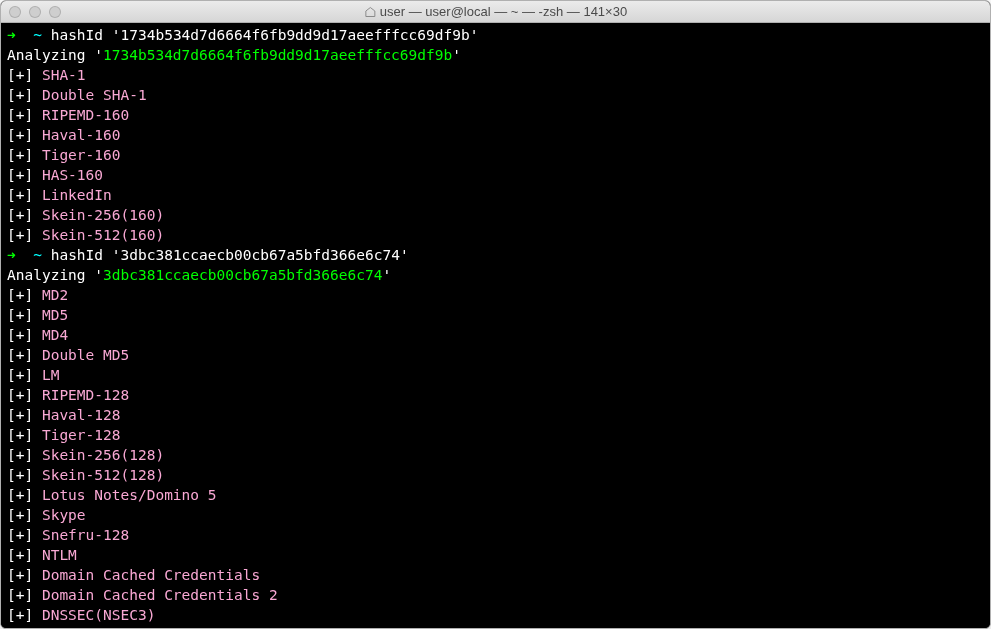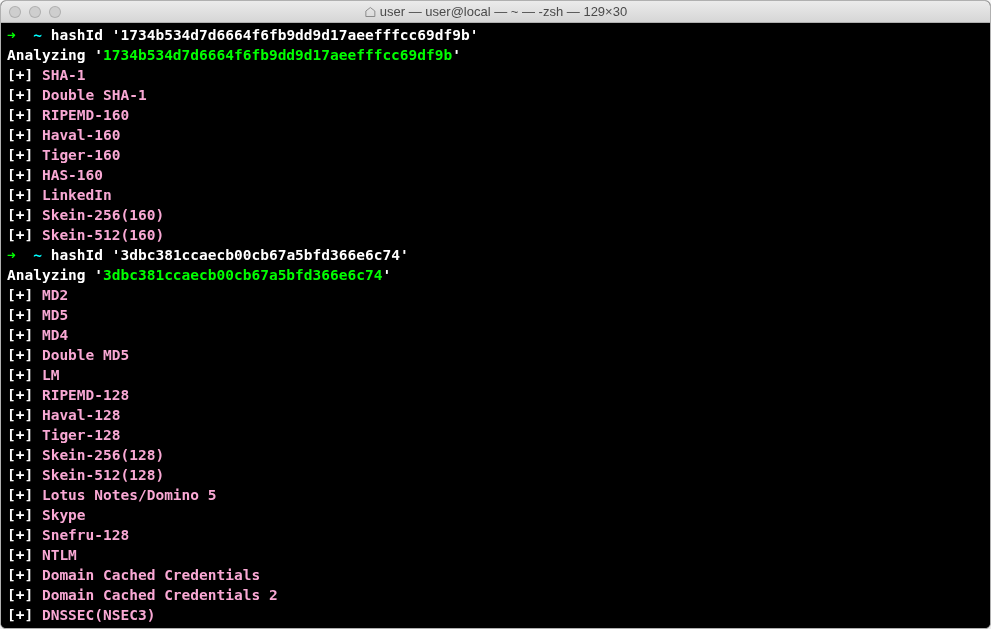--- a/index.html
+++ b/index.html
@@ -58,21 +58,21 @@
     .home-icon {
       display: inline-flex;
       opacity: 0.6;
     }
     .terminal-body {
       flex: 1;
       background: #000;
       padding: 2px 6px 6px 6px;
       font-family: "Menlo", "Monaco", "Consolas", monospace;
       font-size: 14.5px;
-      font-weight: bold;
+      font-weight: normal;
       line-height: 20px;
       color: #ffffff;
       overflow: hidden;
       white-space: pre;
     }
     .line { white-space: pre; }
     .arrow { color: #00ff00; }
     .tilde { color: #00ffff; }
     .cmd { color: #ffffff; }
     .hash-str { color: #00ff00; }
@@ -88,17 +88,17 @@
       <div class="traffic-light tl-close"></div>
       <div class="traffic-light tl-min"></div>
       <div class="traffic-light tl-max"></div>
     </div>
     <div class="title-text">
       <span class="home-icon">
         <svg width="12" height="12" viewBox="0 0 24 24" fill="none" stroke="#555" stroke-width="2">
           <path d="M3 10 L12 3 L21 10 L21 21 L3 21 Z"></path>
         </svg>
       </span>
-      <span>user — user@local — ~ — -zsh — 129×30</span>
+      <span>user — user@local — ~ — -zsh — 141×30</span>
     </div>
   </div>
   <div class="terminal-body" id="terminal-body"><div class="line"><span class="arrow">➜</span>  <span class="tilde">~</span> <span class="cmd">hashId '</span><span class="cmd">1734b534d7d6664f6fb9dd9d17aeefffcc69df9b</span><span class="cmd">'</span></div><div class="line"><span class="cmd">Analyzing '</span><span class="hash-str">1734b534d7d6664f6fb9dd9d17aeefffcc69df9b</span><span class="cmd">'</span></div><div class="line"><span class="plus">[+] </span><span class="algo">SHA-1</span></div><div class="line"><span class="plus">[+] </span><span class="algo">Double SHA-1</span></div><div class="line"><span class="plus">[+] </span><span class="algo">RIPEMD-160</span></div><div class="line"><span class="plus">[+] </span><span class="algo">Haval-160</span></div><div class="line"><span class="plus">[+] </span><span class="algo">Tiger-160</span></div><div class="line"><span class="plus">[+] </span><span class="algo">HAS-160</span></div><div class="line"><span class="plus">[+] </span><span class="algo">LinkedIn</span></div><div class="line"><span class="plus">[+] </span><span class="algo">Skein-256(160)</span></div><div class="line"><span class="plus">[+] </span><span class="algo">Skein-512(160)</span></div><div class="line"><span class="arrow">➜</span>  <span class="tilde">~</span> <span class="cmd">hashId '</span><span class="cmd">3dbc381ccaecb00cb67a5bfd366e6c74</span><span class="cmd">'</span></div><div class="line"><span class="cmd">Analyzing '</span><span class="hash-str">3dbc381ccaecb00cb67a5bfd366e6c74</span><span class="cmd">'</span></div><div class="line"><span class="plus">[+] </span><span class="algo">MD2</span></div><div class="line"><span class="plus">[+] </span><span class="algo">MD5</span></div><div class="line"><span class="plus">[+] </span><span class="algo">MD4</span></div><div class="line"><span class="plus">[+] </span><span class="algo">Double MD5</span></div><div class="line"><span class="plus">[+] </span><span class="algo">LM</span></div><div class="line"><span class="plus">[+] </span><span class="algo">RIPEMD-128</span></div><div class="line"><span class="plus">[+] </span><span class="algo">Haval-128</span></div><div class="line"><span class="plus">[+] </span><span class="algo">Tiger-128</span></div><div class="line"><span class="plus">[+] </span><span class="algo">Skein-256(128)</span></div><div class="line"><span class="plus">[+] </span><span class="algo">Skein-512(128)</span></div><div class="line"><span class="plus">[+] </span><span class="algo">Lotus Notes/Domino 5</span></div><div class="line"><span class="plus">[+] </span><span class="algo">Skype</span></div><div class="line"><span class="plus">[+] </span><span class="algo">Snefru-128</span></div><div class="line"><span class="plus">[+] </span><span class="algo">NTLM</span></div><div class="line"><span class="plus">[+] </span><span class="algo">Domain Cached Credentials</span></div><div class="line"><span class="plus">[+] </span><span class="algo">Domain Cached Credentials 2</span></div><div class="line"><span class="plus">[+] </span><span class="algo">DNSSEC(NSEC3)</span></div></div>
 </div>
 
 </body></html>

